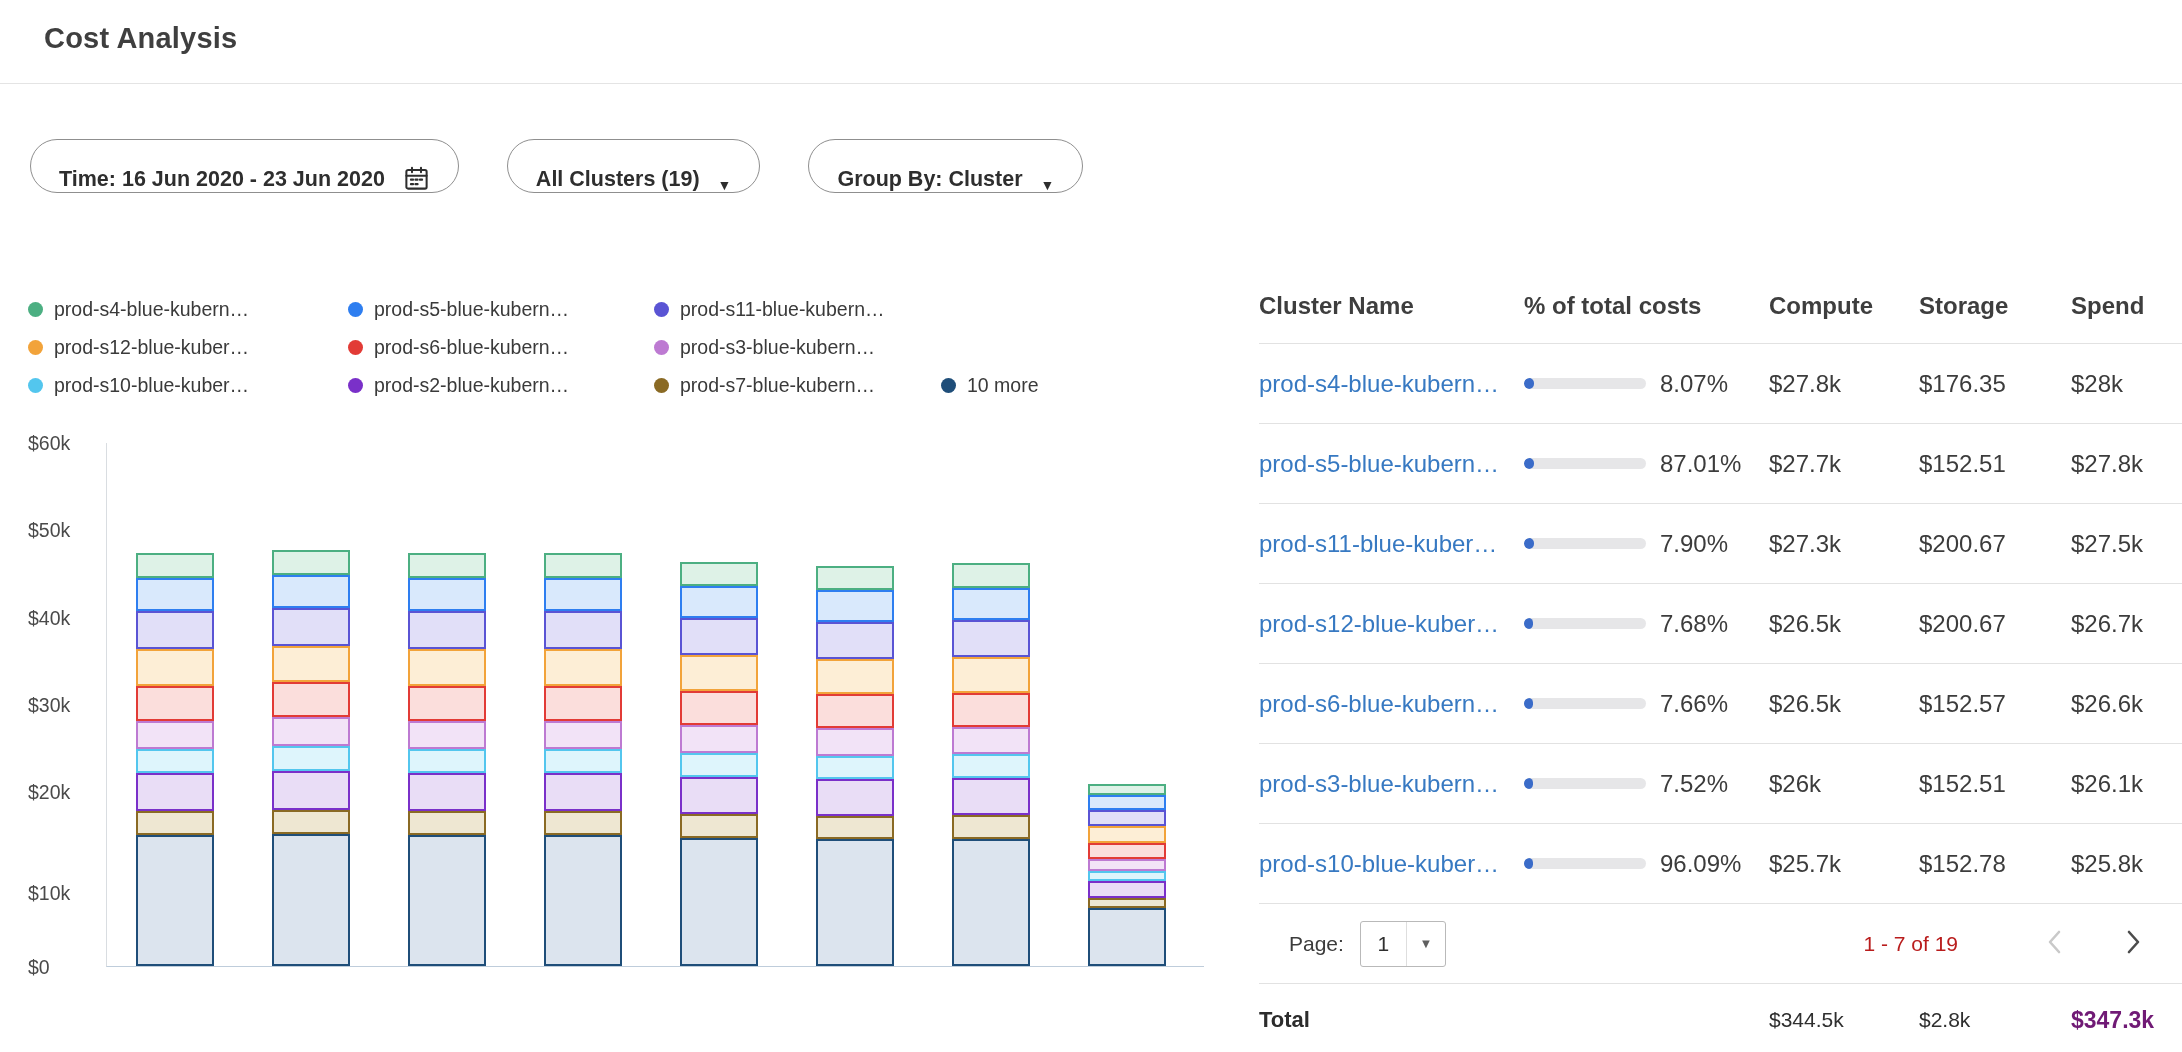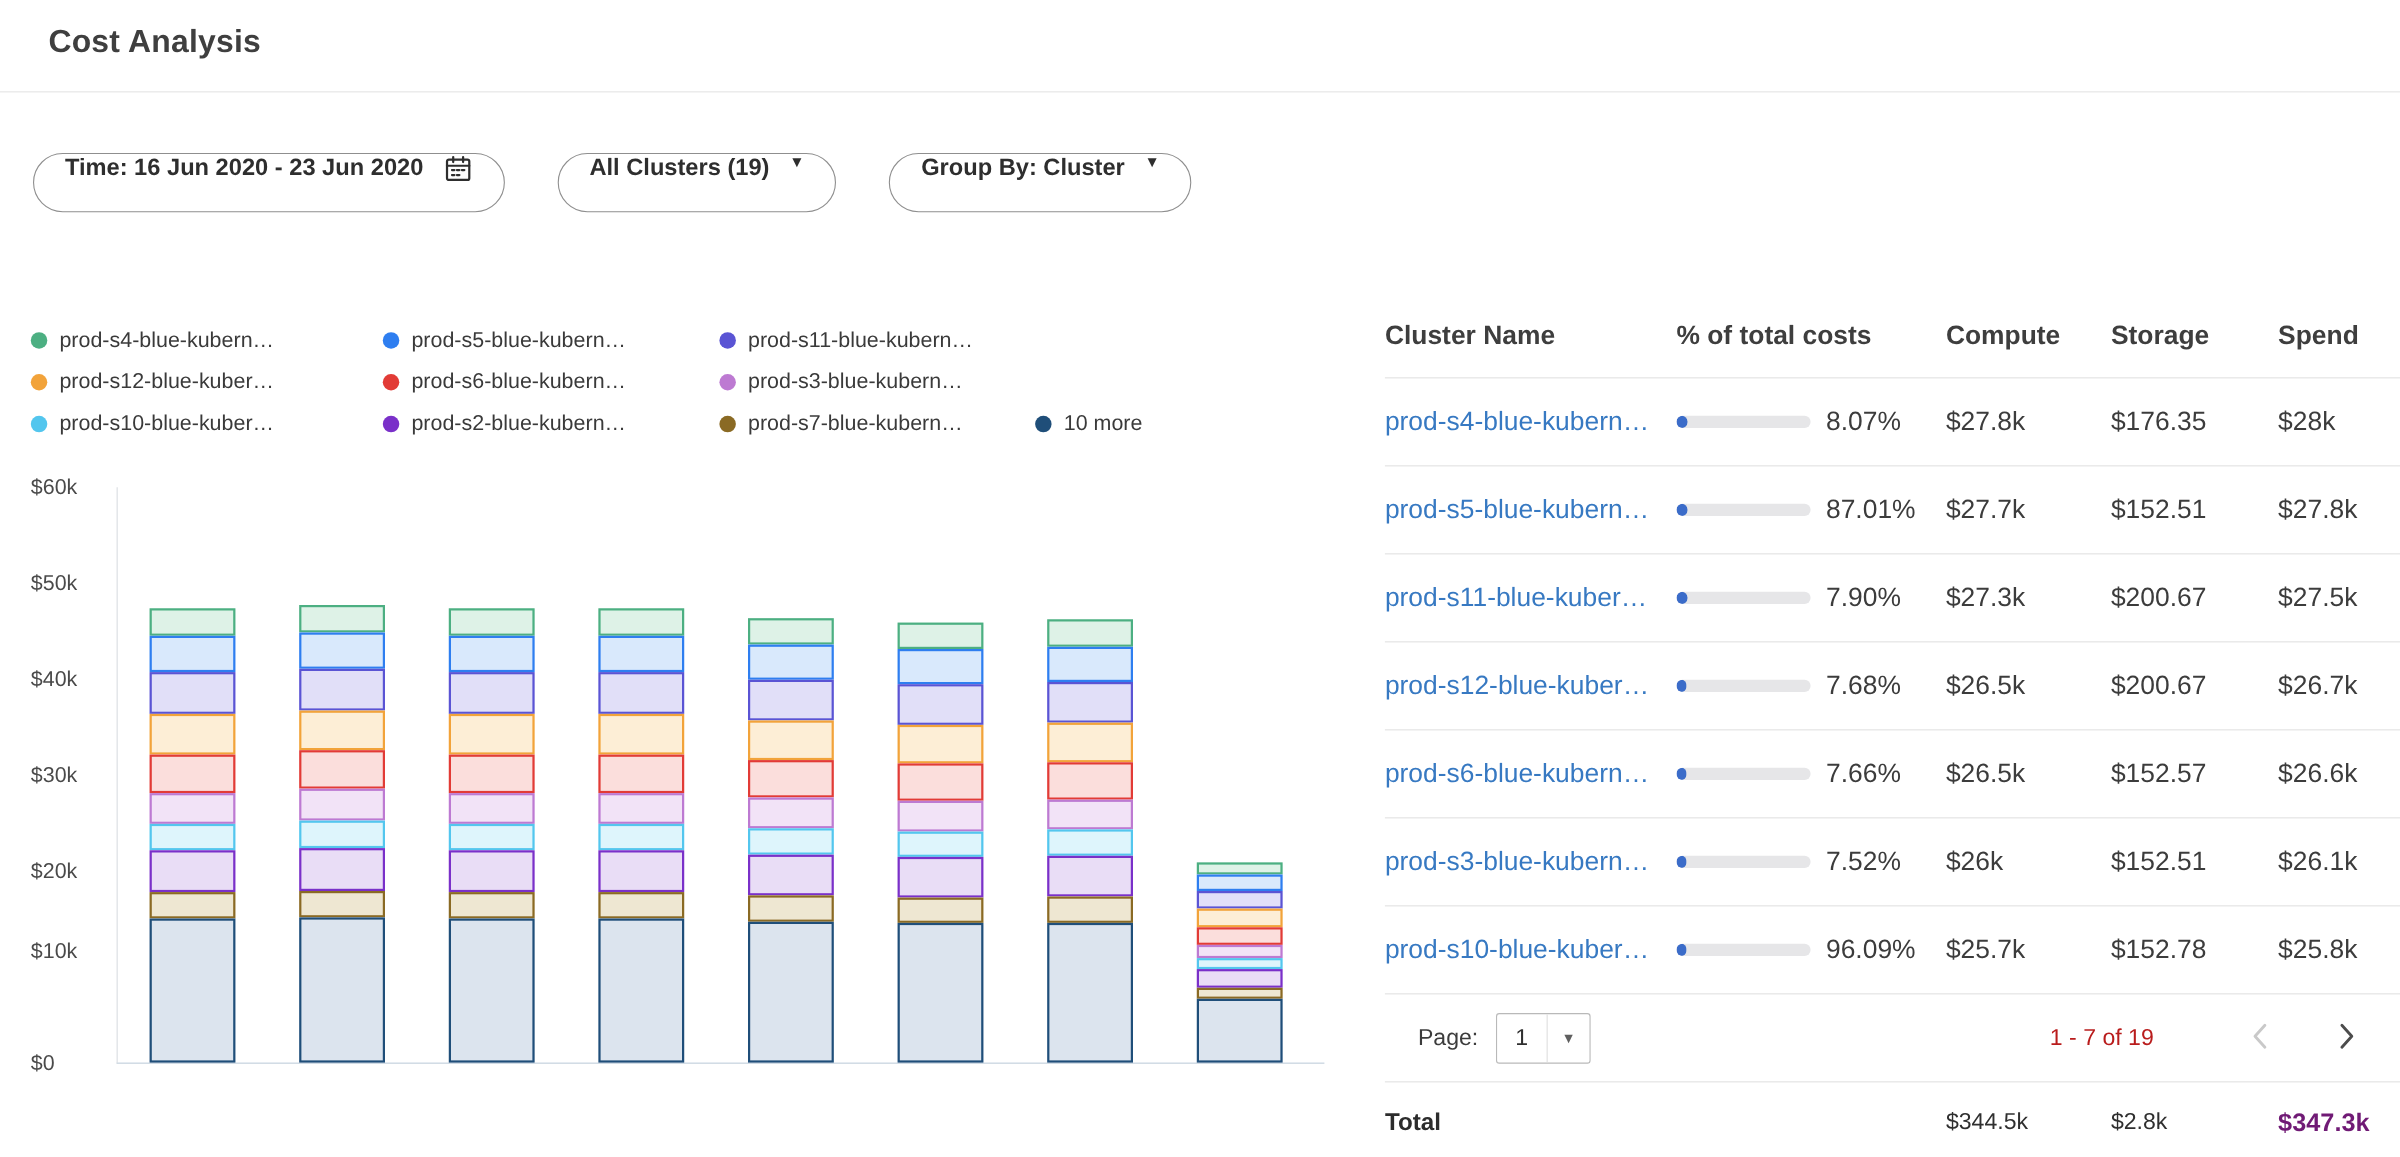--- a/index.html
+++ b/index.html
@@ -5,21 +5,21 @@
   *{box-sizing:border-box;margin:0;padding:0}
   html,body{width:2182px;height:1052px;overflow:hidden}
   body{font-family:"Liberation Sans","DejaVu Sans",sans-serif;background:#fff;color:#3c3c3c}
 
   
   .titlebar{height:84px;padding:22px 17px 0 44px;border-bottom:1px solid #e4e4e4}
   .page-title{font-size:29px;font-weight:700;color:#3f3f3f;letter-spacing:.2px}
 
   
   .filters{display:flex;gap:48px;margin:55px 0 0 30px;height:54px}
-  .pill{display:inline-flex;align-items:flex-start;gap:18px;height:54px;padding:0 28px;
+  .pill{display:inline-flex;align-items:flex-end;gap:18px;height:54px;padding:0 28px;
         border:1px solid #8f8f8f;border-radius:27px;background:#fff;cursor:pointer;
         font-family:inherit;font-size:21.5px;font-weight:700;color:#2e2e2e}
   .pill .tri{font-size:14px;color:#2e2e2e;line-height:1}
   .pill svg{display:block}
 
   
   .content{display:flex;margin-top:99px}
   .chart-panel{width:1259px;flex:none;padding-left:28px}
   .table-panel{flex:1;min-width:0}
 
@@ -158,21 +158,21 @@
       </div>
     </div>
 
     <div class="chart">
       <div class="y-axis">
           <div class="ytick" style="top: -12px;">$60k</div>
           <div class="ytick" style="top: 75.3333px;">$50k</div>
           <div class="ytick" style="top: 162.667px;">$40k</div>
           <div class="ytick" style="top: 250px;">$30k</div>
           <div class="ytick" style="top: 337.333px;">$20k</div>
-          <div class="ytick" style="top: 410px;">$10k</div>
+          <div class="ytick" style="top: 438px;">$10k</div>
           <div class="ytick" style="top: 512px;">$0</div>
         </div>
       <div class="plot-wrap">
         <div class="plot">
             <div class="bar-slot">
               <div class="bar">
                 <div class="seg" style="height: 131px; background-color: rgb(220, 228, 238); border-color: rgb(31, 78, 121);"></div>
                 <div class="seg" style="height: 24.4533px; background-color: rgb(238, 231, 210); border-color: rgb(138, 106, 36);"></div>
                 <div class="seg" style="height: 37.5533px; background-color: rgb(233, 221, 246); border-color: rgb(122, 48, 201);"></div>
                 <div class="seg" style="height: 24.4533px; background-color: rgb(222, 245, 252); border-color: rgb(83, 198, 238);"></div>

